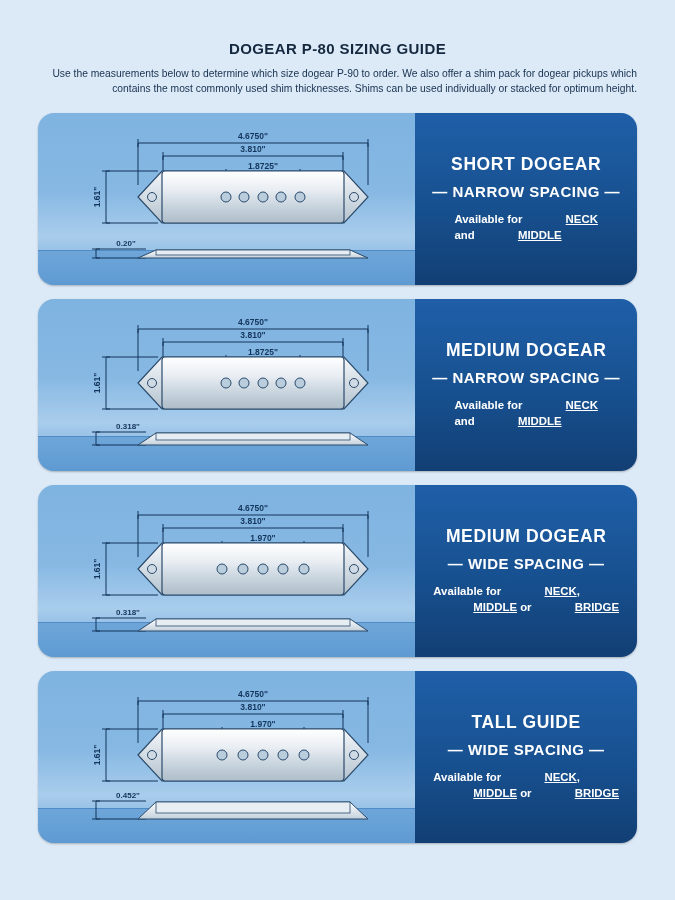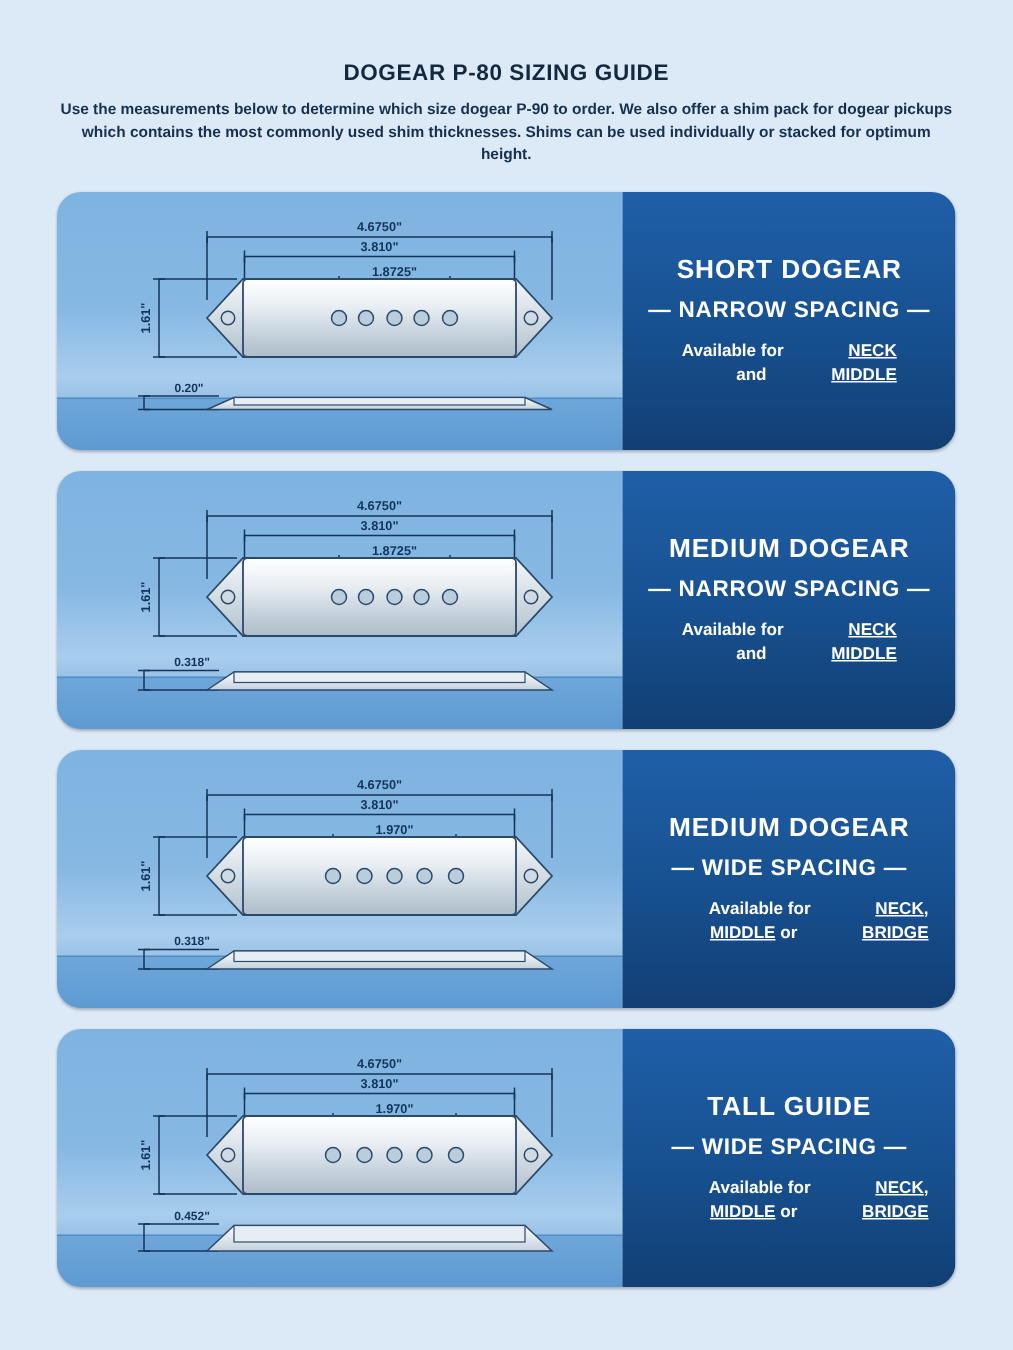--- a/index.html
+++ b/index.html
@@ -21,23 +21,23 @@
     font-size:15px;
     font-weight:bold;
     letter-spacing:.4px;
     color:#14293f;
     margin:40px 0 10px 0;
   }
   .intro{
     margin:0 38px;
     font-size:10.3px;
     line-height:1.45;
-    font-weight:bold;
+    font-weight:normal;
     color:#16314f;
-    text-align:center;
+    text-align:right;
   }
   .cards{
     margin:16px 38px 0 38px;
     display:flex;
     flex-direction:column;
     gap:14px;
   }
   .card{
     position:relative;
     height:172px;
@@ -53,21 +53,21 @@
   }
   .card .right{
     position:relative;
     width:37%;
     background:linear-gradient(180deg,#1f5fa8 0%,#17508f 55%,#123f74 100%);
     color:#ffffff;
     display:flex;
     flex-direction:column;
     align-items:center;
     justify-content:center;
-    text-align:right;
+    text-align:left;
     padding:0 8px;
     box-sizing:border-box;
   }
   .r-title{
     font-size:17.5px;
     font-weight:bold;
     letter-spacing:.6px;
     margin-bottom:8px;
     white-space:nowrap;
   }

